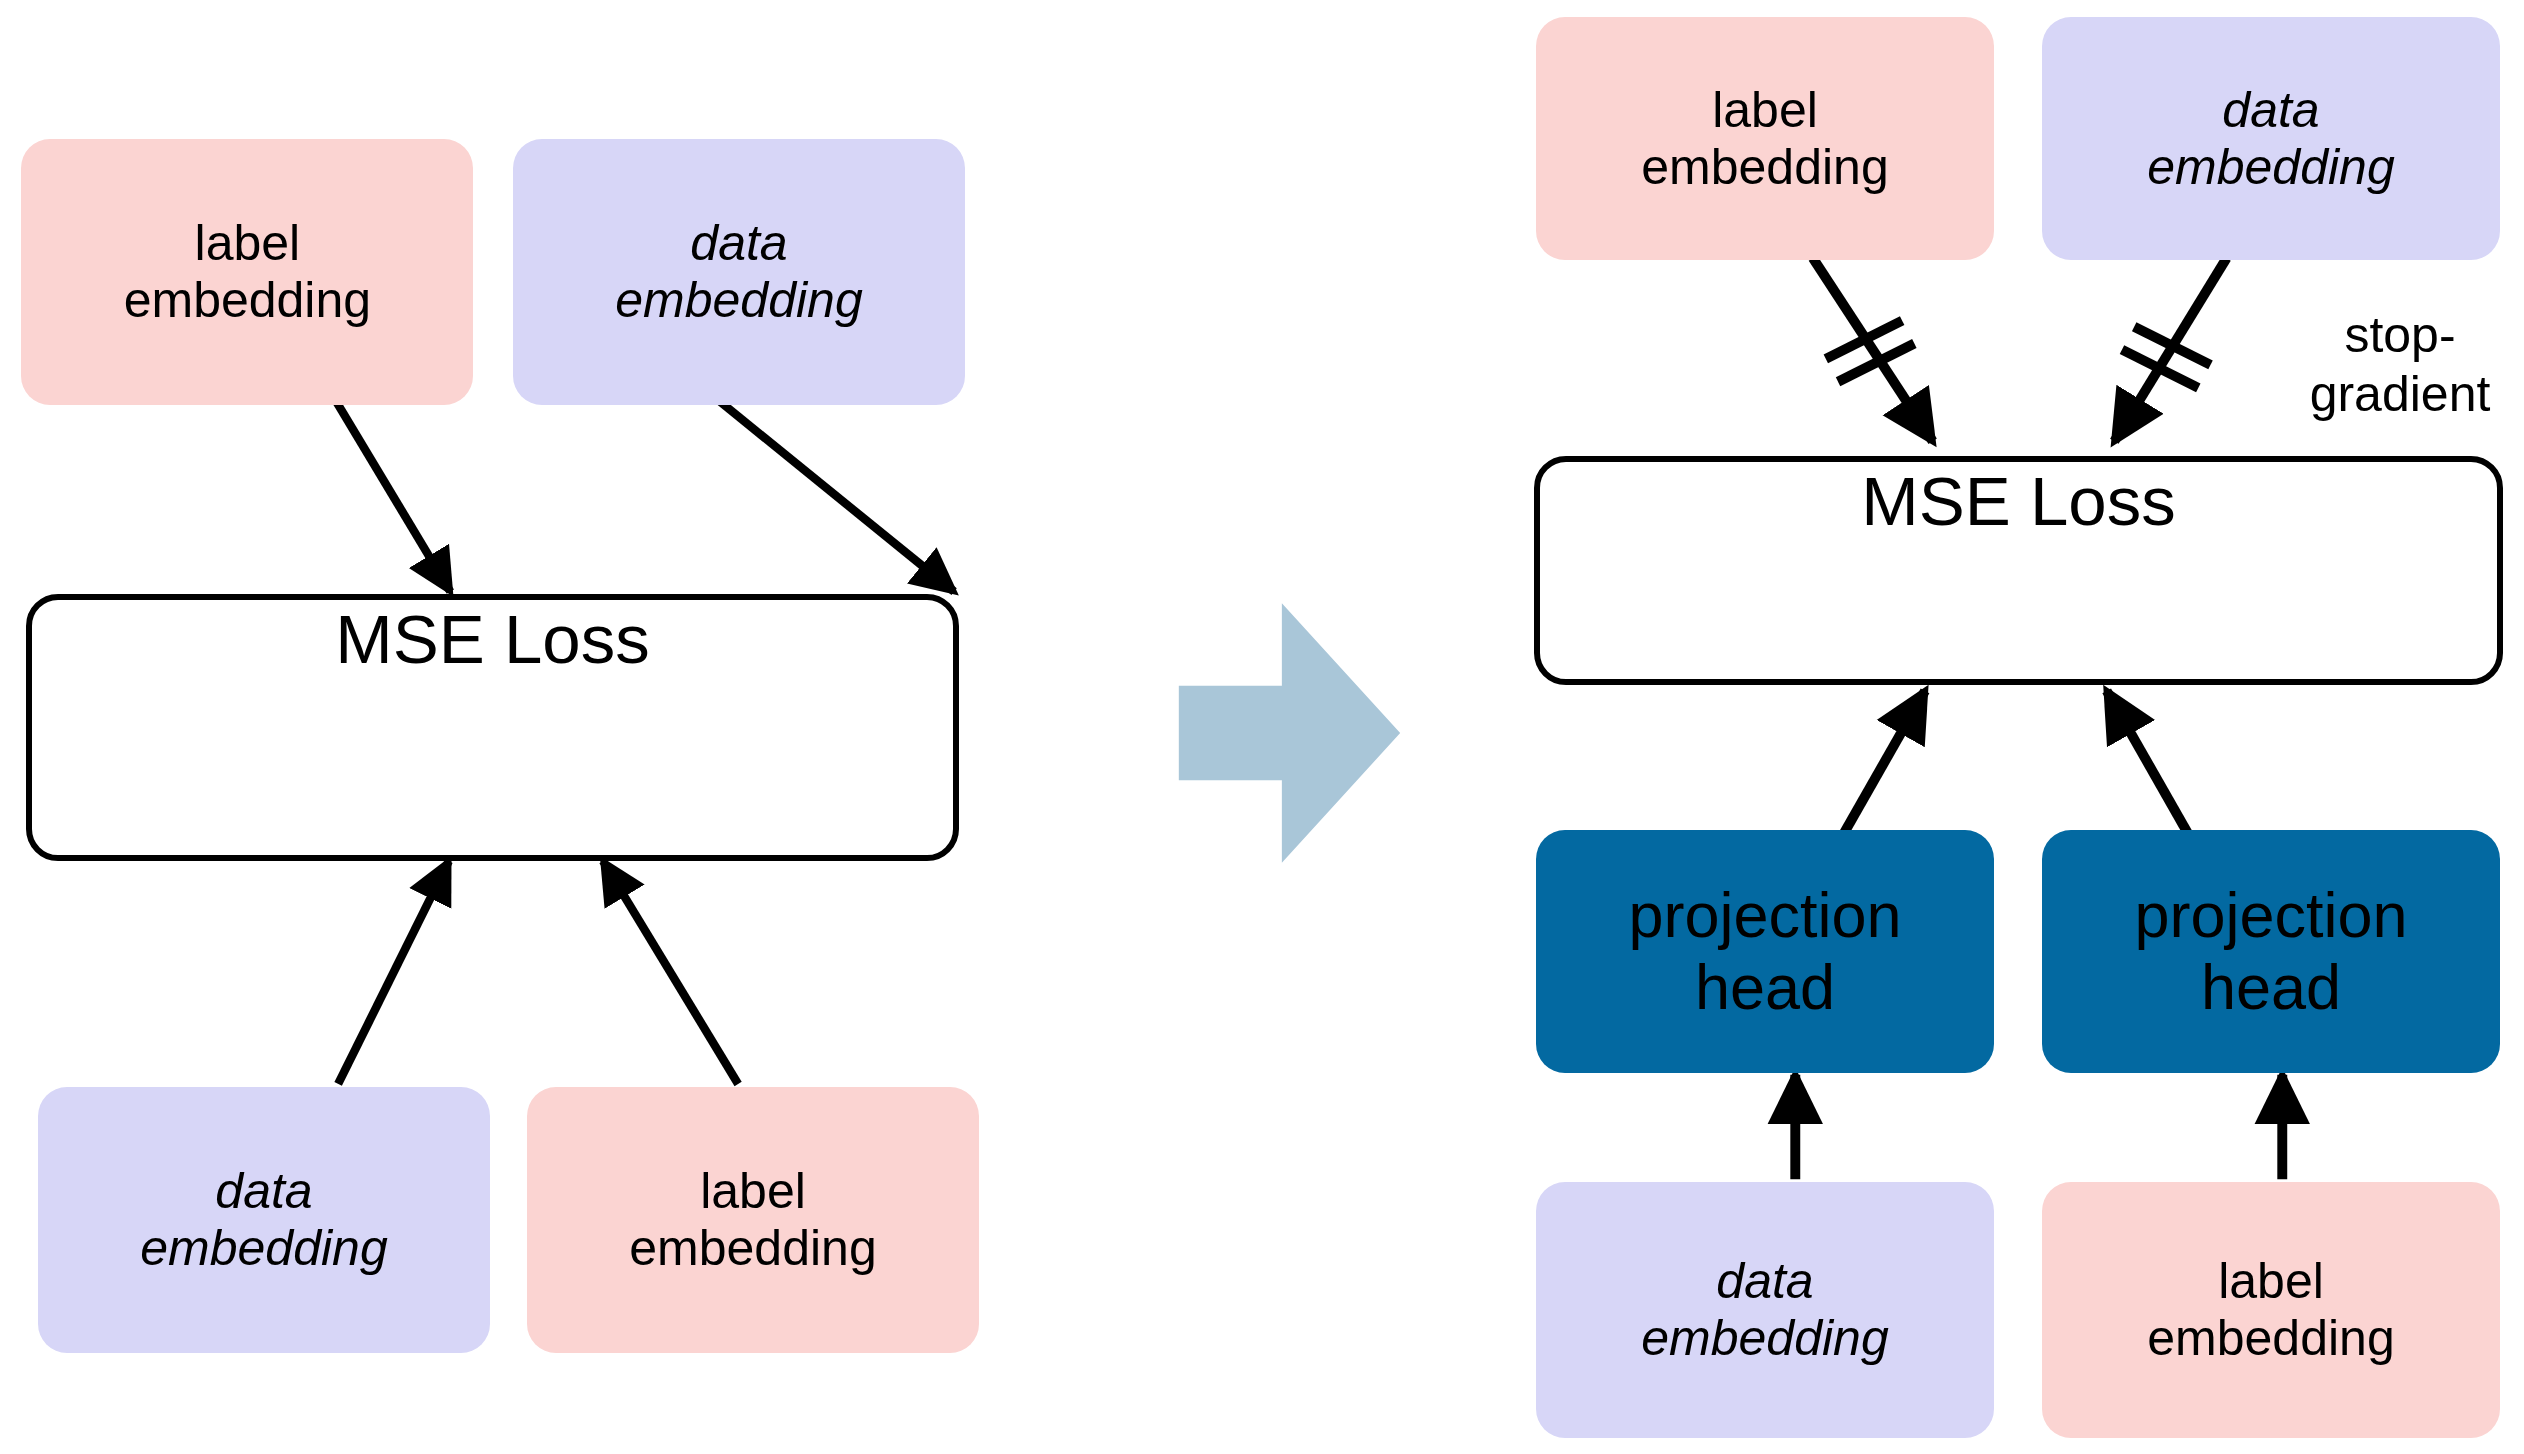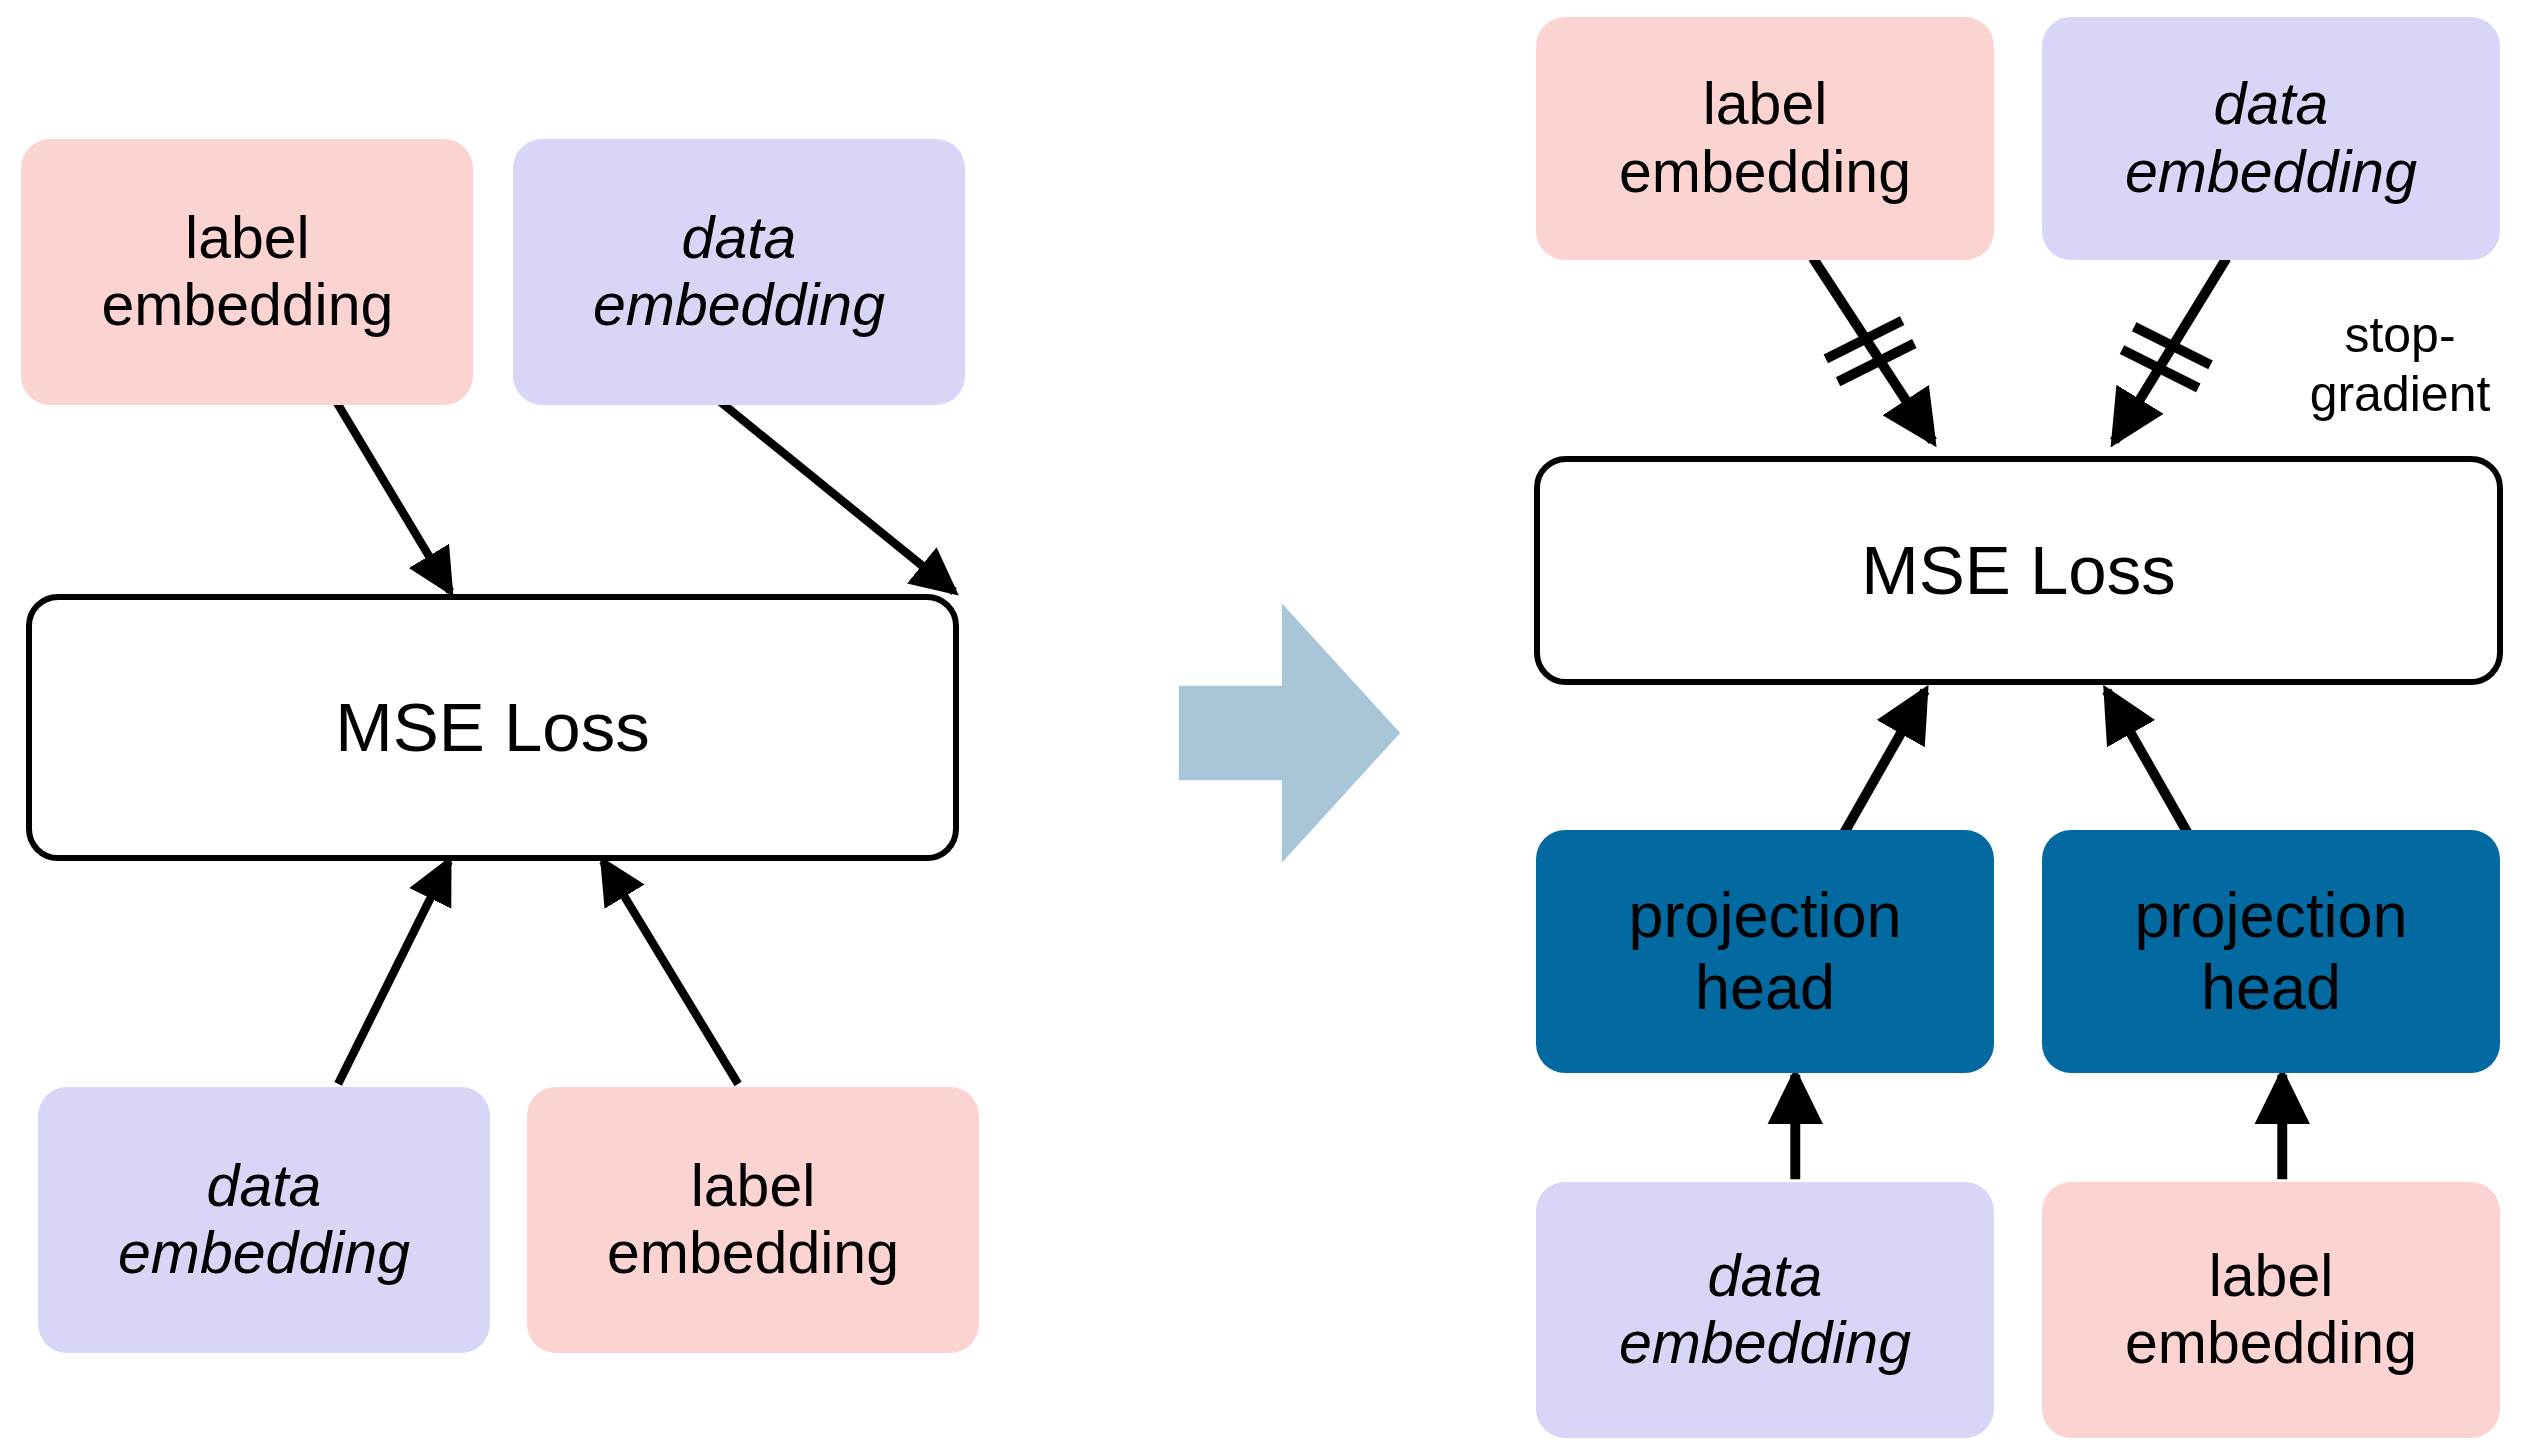--- a/index.html
+++ b/index.html
@@ -24,34 +24,34 @@
     justify-content: center;
     text-align: center;
     color: #000000;
     font-weight: 400;
     line-height: 1.14;
   }
   .node .ln { display: block; white-space: nowrap; }
 
   .emb {
     border-radius: 29px;
-    font-size: 59px;
+    font-size: 50px;
   }
   .pink   { background: #FBD4D2; }
   .lav    { background: #D7D6F7; font-style: italic; }
   .green  { background: #0369a1; }
 
   .lossbox {
     position: absolute;
     box-sizing: border-box;
     border: 6.9px solid #000000;
     border-radius: 32px;
     background: #ffffff;
     display: flex;
-    align-items: center;
+    align-items: flex-start;
     justify-content: center;
     font-size: 69px;
     color: #000000;
     font-family: "Liberation Sans", sans-serif;
   }
 
   .edges {
     position: absolute;
     left: 0; top: 0;
     width: 2525px;

